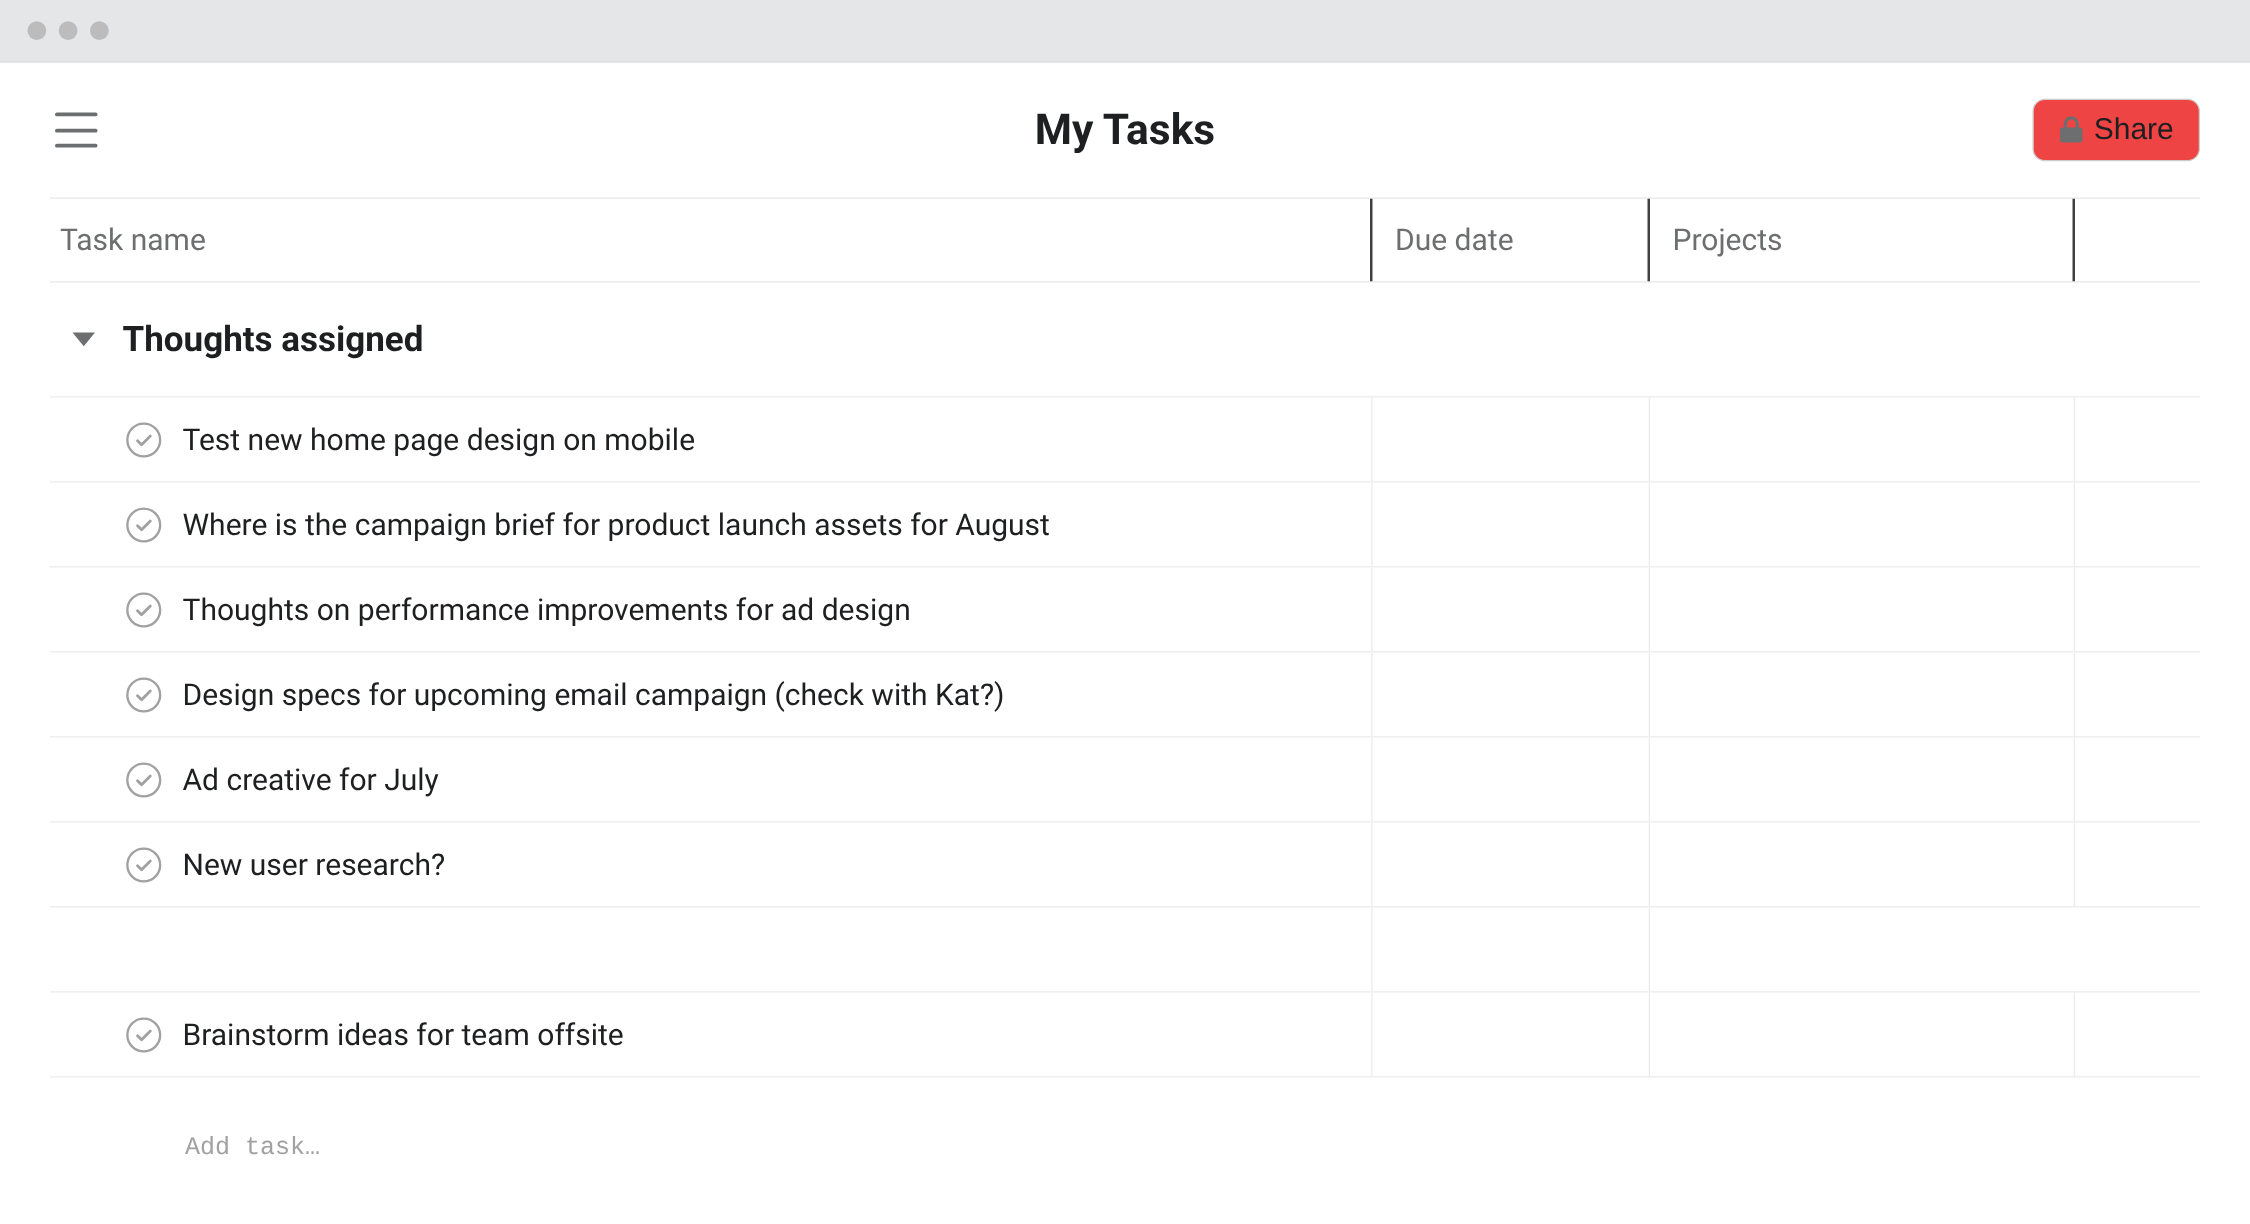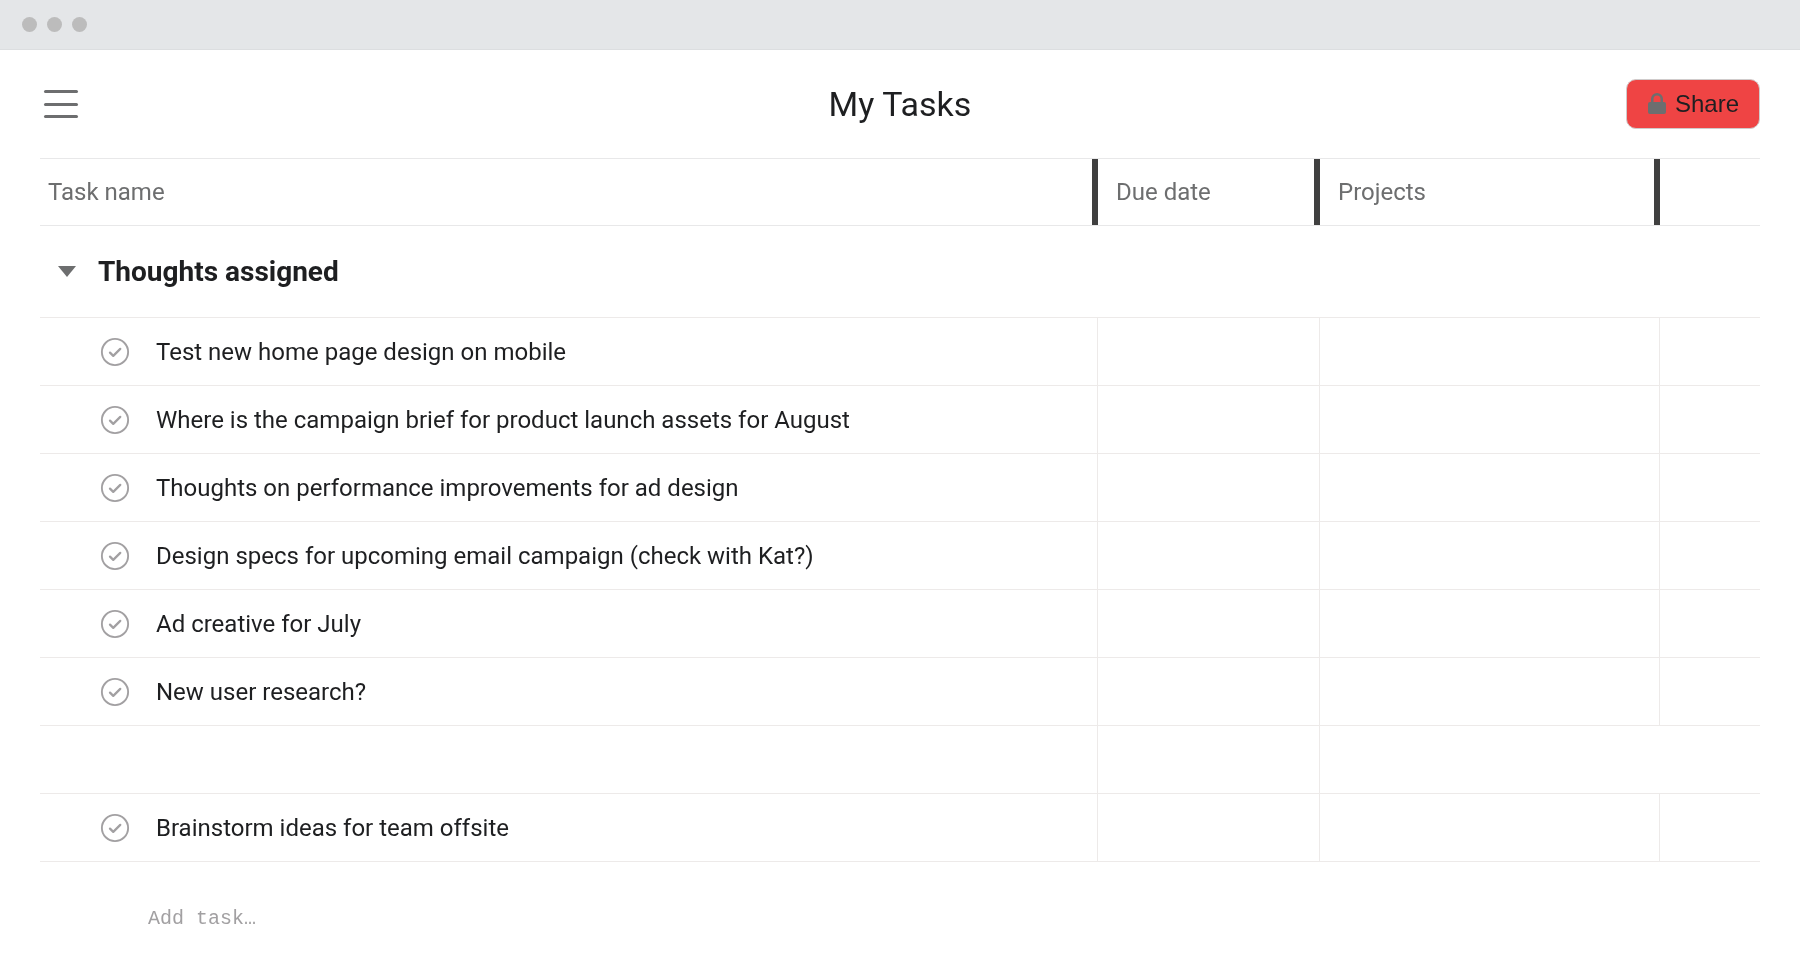--- a/index.html
+++ b/index.html
@@ -39,21 +39,21 @@
   .menu-btn {
     width: 34px; height: 28px;
     display: flex; flex-direction: column; justify-content: space-between;
     cursor: pointer;
   }
   .menu-btn span {
     height: 3px; background: #6d6e6f; border-radius: 2px;
   }
   .page-title {
     font-size: 34px;
-    font-weight: 400;
+    font-weight: 700;
     position: absolute;
     left: 50%;
     transform: translateX(-50%);
     text-align: right;
   }
   .share-btn {
     display: flex; align-items: center; gap: 8px;
     padding: 10px 20px;
     border: 1px solid #cfcbcb;
     border-radius: 10px;
@@ -74,21 +74,21 @@
     grid-template-columns: 1fr 222px 340px 100px;
     border-top: 1px solid #e8e8e9;
     border-bottom: 1px solid #e8e8e9;
     height: 68px;
   }
   .th {
     display: flex;
     align-items: center;
     font-size: 24px;
     color: #6d6e6f;
-    border-right: 6px solid #404040;
+    border-right: 2px solid #404040;
     padding-left: 18px;
   }
   .th:first-child { padding-left: 8px; }
   .th:last-child { border-right: none; }
 
   
   .section-header {
     display: flex;
     align-items: center;
     gap: 22px;
@@ -115,21 +115,21 @@
     border-bottom: 1px solid #edeae9;
   }
   .cell {
     border-right: 1px solid #edeae9;
     display: flex;
     align-items: center;
   }
   .cell:last-child { border-right: none; }
   .cell.name {
     padding-left: 60px;
-    gap: 26px;
+    gap: 16px;
     font-size: 24px;
     color: #1e1f21;
   }
   .check-icon {
     width: 30px; height: 30px; flex-shrink: 0;
   }
   .check-circle {
     fill: none;
     stroke: #a2a0a2;
     stroke-width: 1.5;

